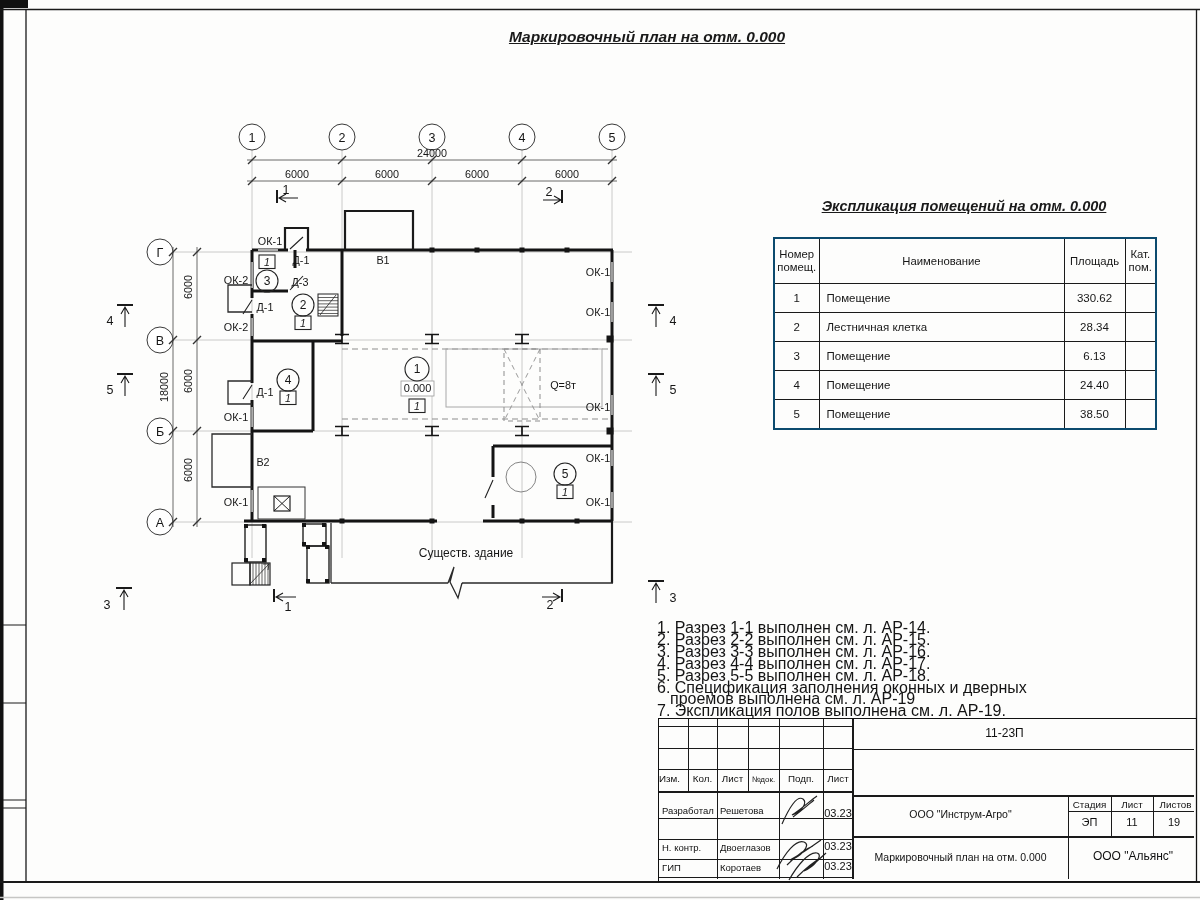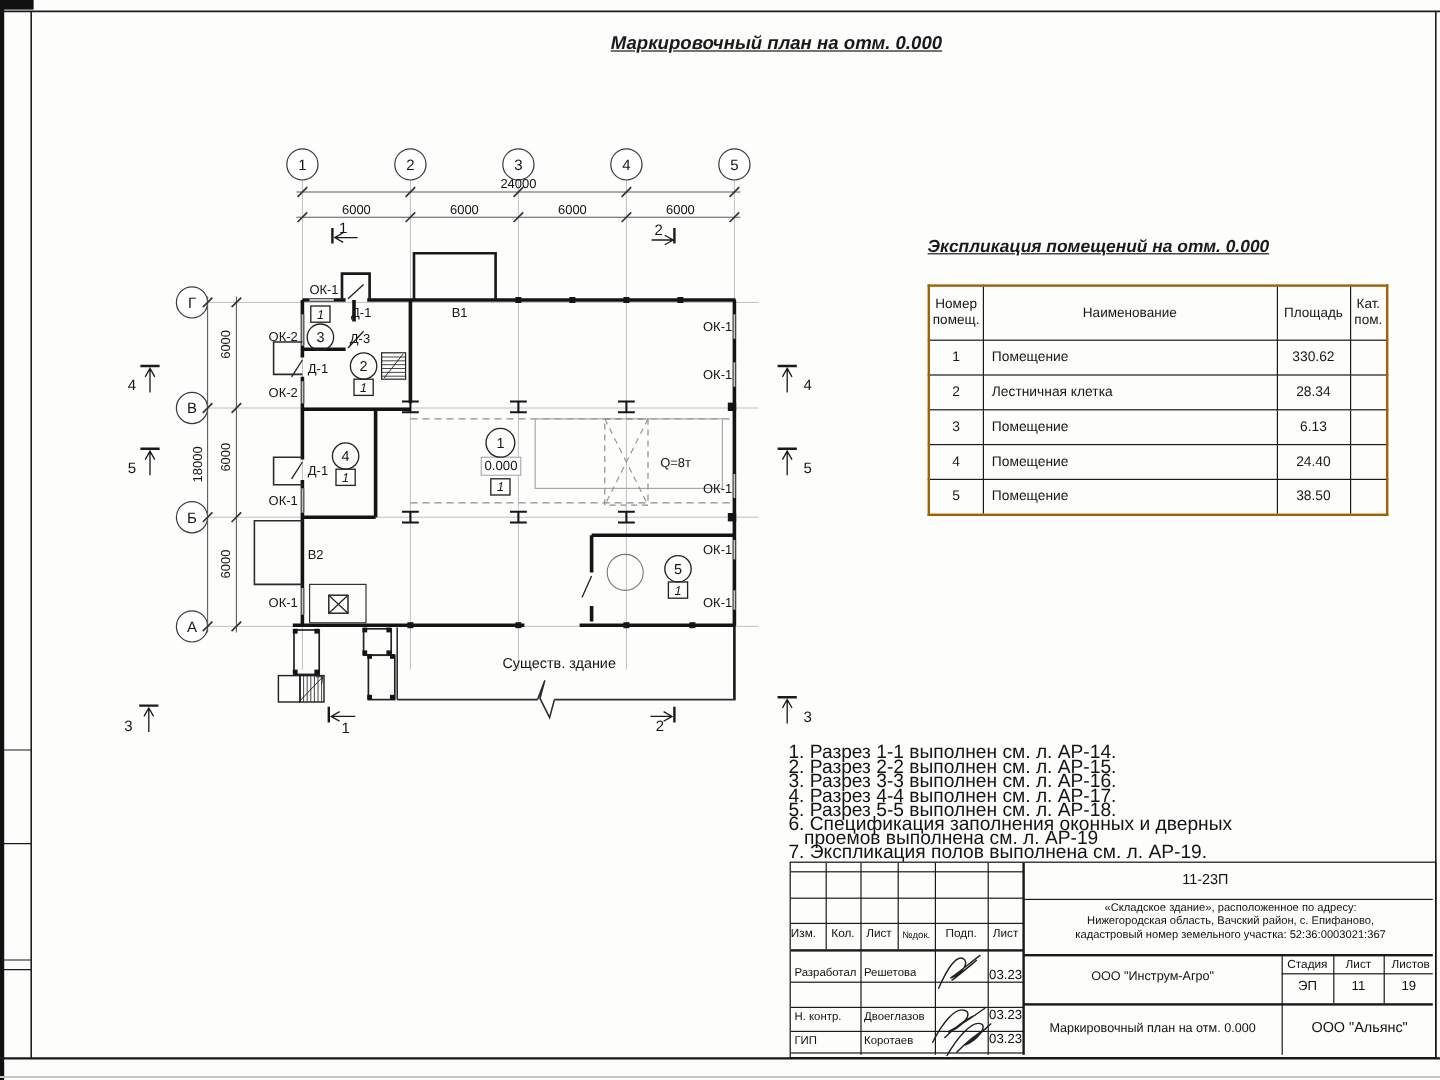--- a/index.html
+++ b/index.html
@@ -15,24 +15,24 @@
   .lvl{font-size:11px}
   .mkt{font-size:12px}
   .fin{font-size:10.5px;font-style:italic}
   .axline{stroke:#bcbcbc;stroke-width:0.8}
   .axc{fill:#fff;stroke:#3a3a3a;stroke-width:1}
   .mkc{fill:none;stroke:#222;stroke-width:1.1}
   .finb{fill:none;stroke:#222;stroke-width:1.1}
   .ov{position:absolute}
   .title{left:347px;top:28px;width:600px;text-align:center;font-size:15.5px;font-weight:bold;
          font-style:italic;text-decoration:underline;color:#1a1a1a}
-  .expl-title{left:773px;top:198px;width:382px;font-size:14.5px;font-weight:bold;
+  .expl-title{left:773px;top:198px;width:382px;text-align:center;font-size:14.5px;font-weight:bold;
          font-style:italic;text-decoration:underline;color:#1a1a1a}
   table.expl{left:773px;top:237px;width:382px;border-collapse:collapse;table-layout:fixed;
-         color:#171717;border:2px solid #a16207}
+         color:#171717;border:2px solid #0c4a6e}
   .expl th,.expl td{border:1.4px solid #1a1a1a;font-weight:normal;white-space:pre-line;overflow:hidden}
   .expl th{font-size:11.3px;height:42px;line-height:13px;text-align:center}
   .expl td{font-size:11.5px;height:26px;text-align:center}
   .expl td.c1{text-align:left;padding-left:7px}
   .notes{left:657px;top:622px;width:310px;color:#141414}
   .note{font-size:16px;line-height:11.9px;padding-left:13px;text-indent:-13px;white-space:nowrap}
   .note.ind{text-indent:0}
   .tblock{left:658px;top:718px;width:539px;height:164px;border:1.8px solid #111;box-sizing:border-box}
   .ln{position:absolute;background:#1a1a1a}
   .tbt{position:absolute;color:#111;white-space:nowrap;font-size:9.5px}
@@ -343,25 +343,20 @@
   <div class="tbt" style="left:61px;top:86px">Решетова</div>
   <div class="tbt dt t-c" style="left:164px;top:88px;width:30px">03.23</div>
   <div class="tbt" style="left:3px;top:123px">Н. контр.</div>
   <div class="tbt" style="left:61px;top:123px">Двоеглазов</div>
   <div class="tbt dt t-c" style="left:164px;top:121px;width:30px">03.23</div>
   <div class="tbt" style="left:3px;top:143px">ГИП</div>
   <div class="tbt" style="left:61px;top:143px">Коротаев</div>
   <div class="tbt dt t-c" style="left:164px;top:141px;width:30px">03.23</div>
 
   <div class="tbt code t-c" style="left:194px;top:7px;width:303px">11-23П</div>
-  <div class="tbt obj t-c" style="left:196px;top:32px;width:341px" id="tb-obj">
-      <div>«Складское здание», расположенное по адресу:</div>
-      <div>Нижегородская область, Вачский район, с. Епифаново,</div>
-      <div>кадастровый номер земельного участка: 52:36:0003021:367</div>
-    </div>
   <div class="tbt org t-c" style="left:194px;top:89px;width:215px">ООО "Инструм-Агро"</div>
   <div class="tbt hdr t-c" style="left:409px;top:80px;width:43px">Стадия</div>
   <div class="tbt hdr t-c" style="left:452px;top:80px;width:42px">Лист</div>
   <div class="tbt hdr t-c" style="left:494px;top:80px;width:45px">Листов</div>
   <div class="tbt val t-c" style="left:409px;top:97px;width:43px">ЭП</div>
   <div class="tbt val t-c" style="left:452px;top:97px;width:42px">11</div>
   <div class="tbt val t-c" style="left:494px;top:97px;width:42px">19</div>
   <div class="tbt doc t-c" style="left:194px;top:132px;width:215px">Маркировочный план на отм. 0.000</div>
   <div class="tbt comp t-c" style="left:409px;top:130px;width:130px">ООО "Альянс"</div>
 <div class="ln" style="left: 29px; top: 0px; width: 1px; height: 72px;"></div>

